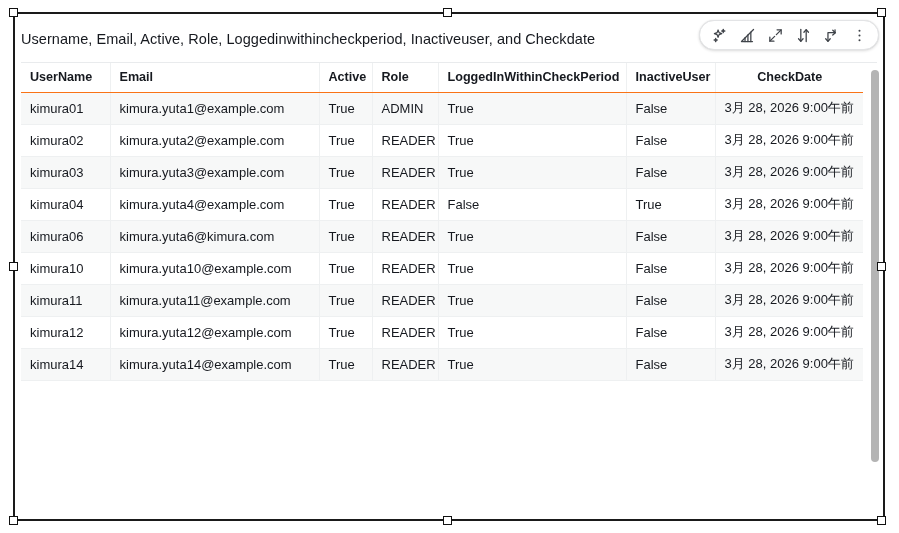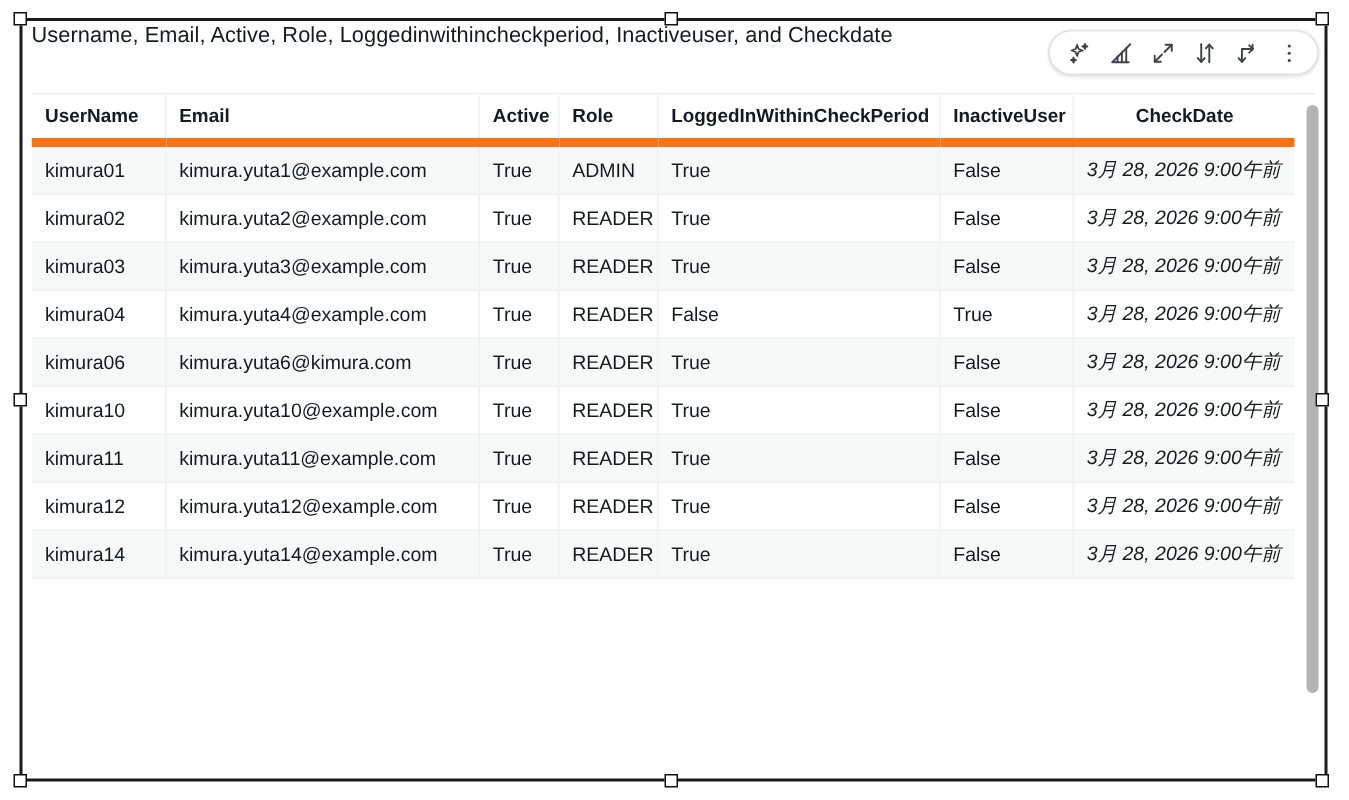--- a/index.html
+++ b/index.html
@@ -50,21 +50,21 @@
     width: 868px;
     height: 505px;
     background: #ffffff;
     box-sizing: border-box;
     overflow: hidden;
   }
 
   .card-title {
     position: absolute;
     left: 6px;
-    top: 2px;
+    top: 17px;
     font-size: 14.5px;
     color: #16191f;
     letter-spacing: 0.05px;
     white-space: nowrap;
   }
 
   
   .toolbar {
     position: absolute;
     right: 4px;
@@ -114,40 +114,40 @@
     font-size: 13px;
     color: #16191f;
   }
 
   table.grid th {
     font-weight: bold;
     font-size: 12.6px;
     text-align: left;
     padding: 7px 8px 8px 9px;
     color: #16191f;
-    border-bottom: 6px solid #f97316;
+    border-bottom: 1px solid #f97316;
     border-right: 1px solid #eef0f1;
     background: #ffffff;
     white-space: nowrap;
     height: 14px;
     box-sizing: content-box;
   }
   table.grid th:last-child { border-right: none; text-align: center; }
 
   table.grid td {
     padding: 6px 8px 7px 9px;
     border-bottom: 1px solid #eef0f1;
     border-right: 1px solid #eef0f1;
     white-space: nowrap;
     height: 13px;
     font-size: 13px;
     color: #16191f;
     overflow: hidden;
   }
-  table.grid td:last-child { border-right: none; font-style: italic; }
+  table.grid td:last-child { border-right: none; }
 
   table.grid tbody tr:nth-child(odd) td { background: #f7f8f8; }
   table.grid tbody tr:nth-child(even) td { background: #ffffff; }
 
   
   .c-user  { width: 89px; }
   .c-email { width: 209px; }
   .c-act   { width: 53px; }
   .c-role  { width: 66px; }
   .c-lgin  { width: 188px; }

